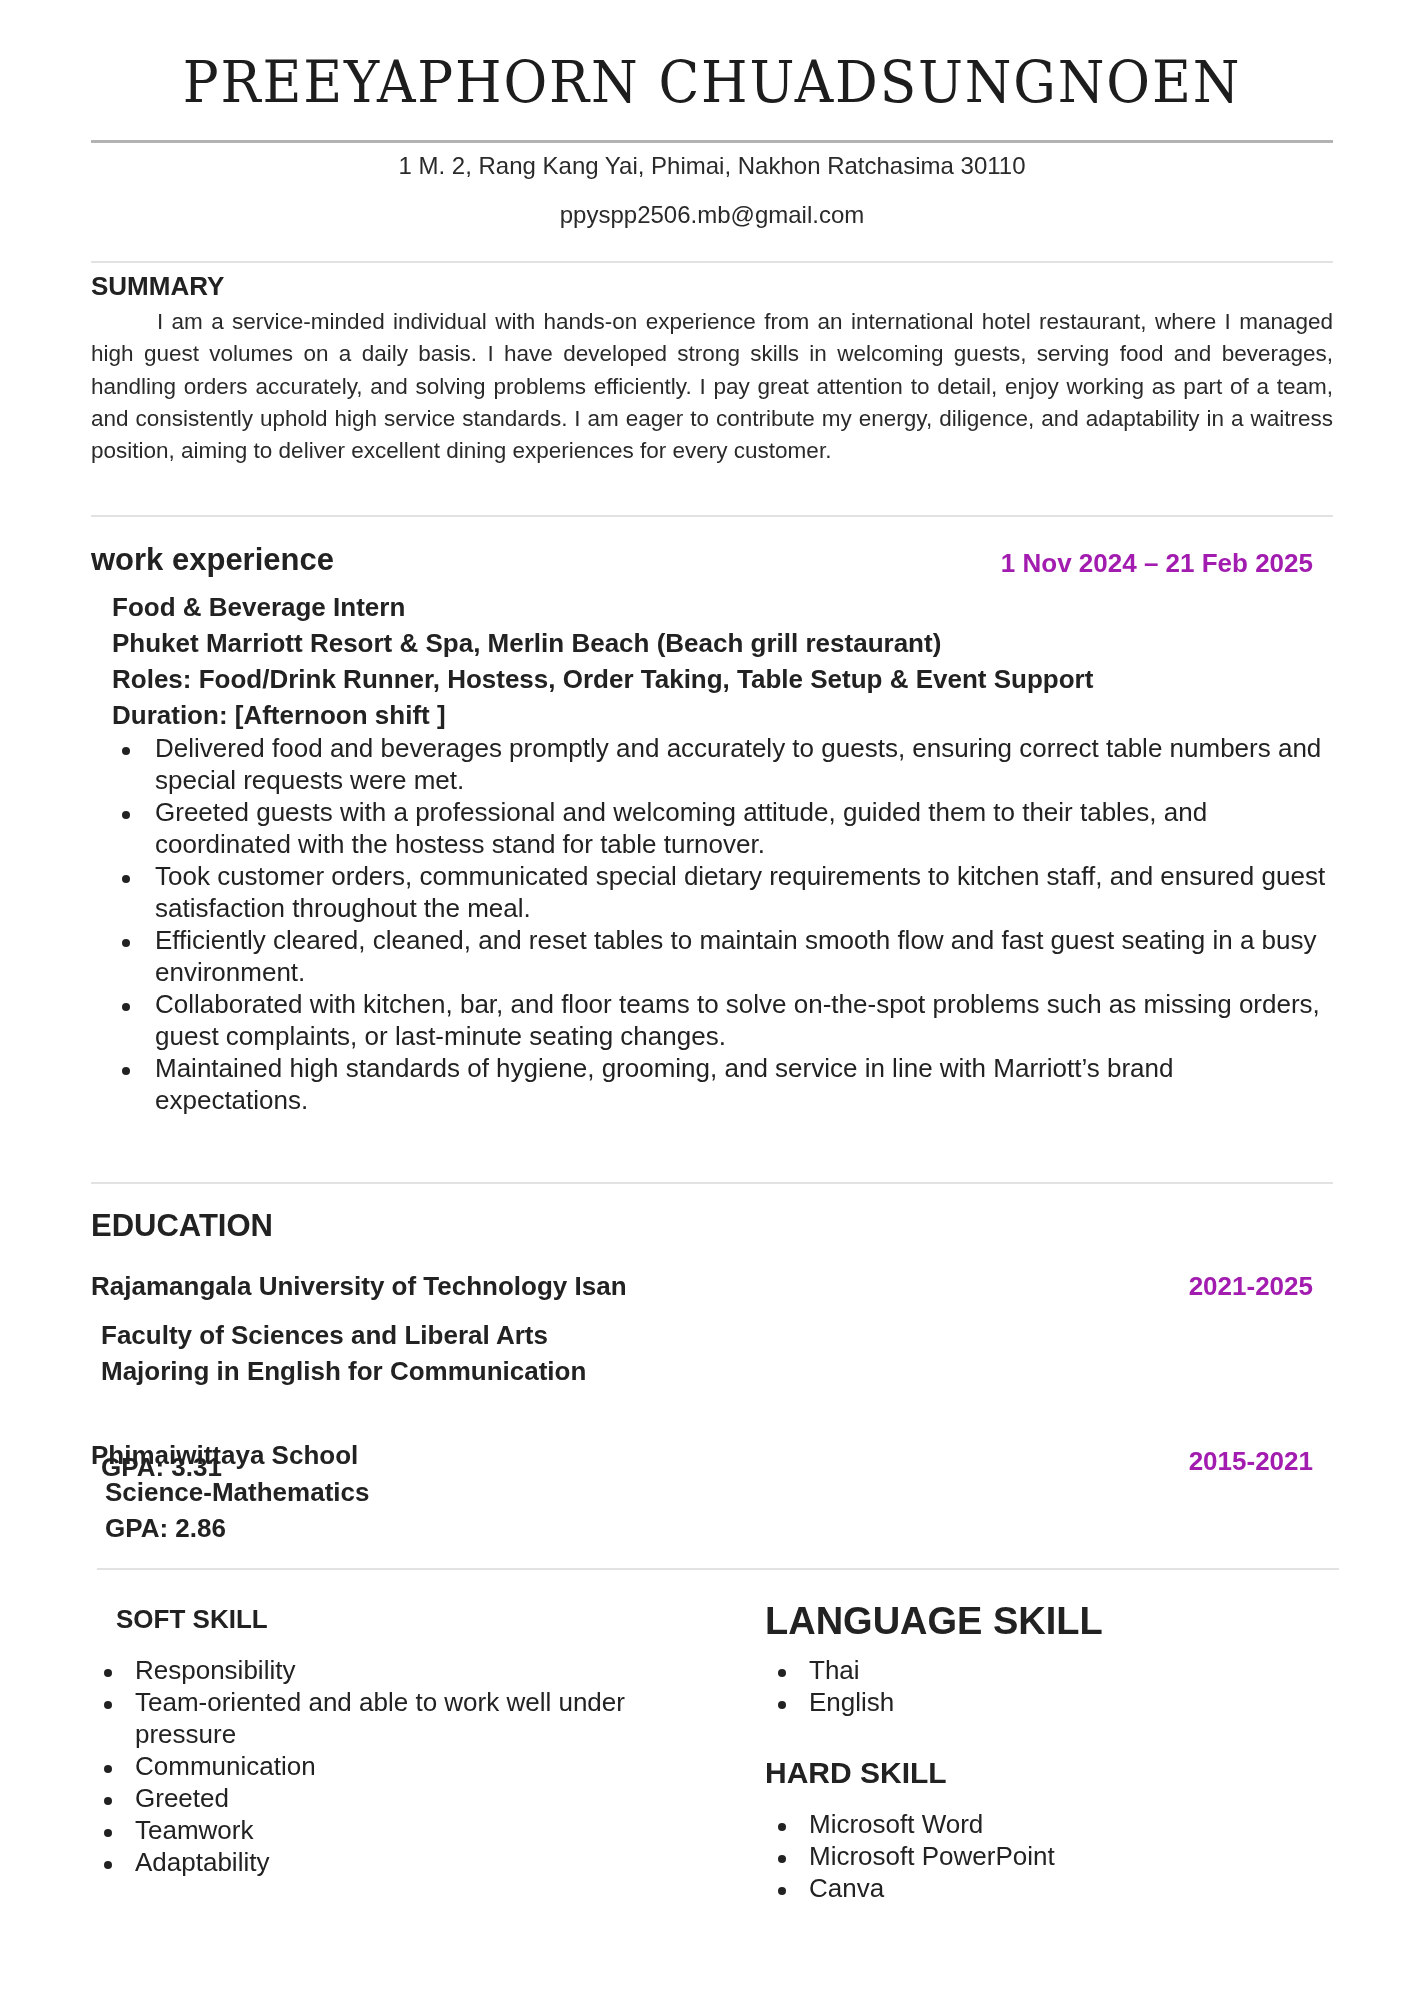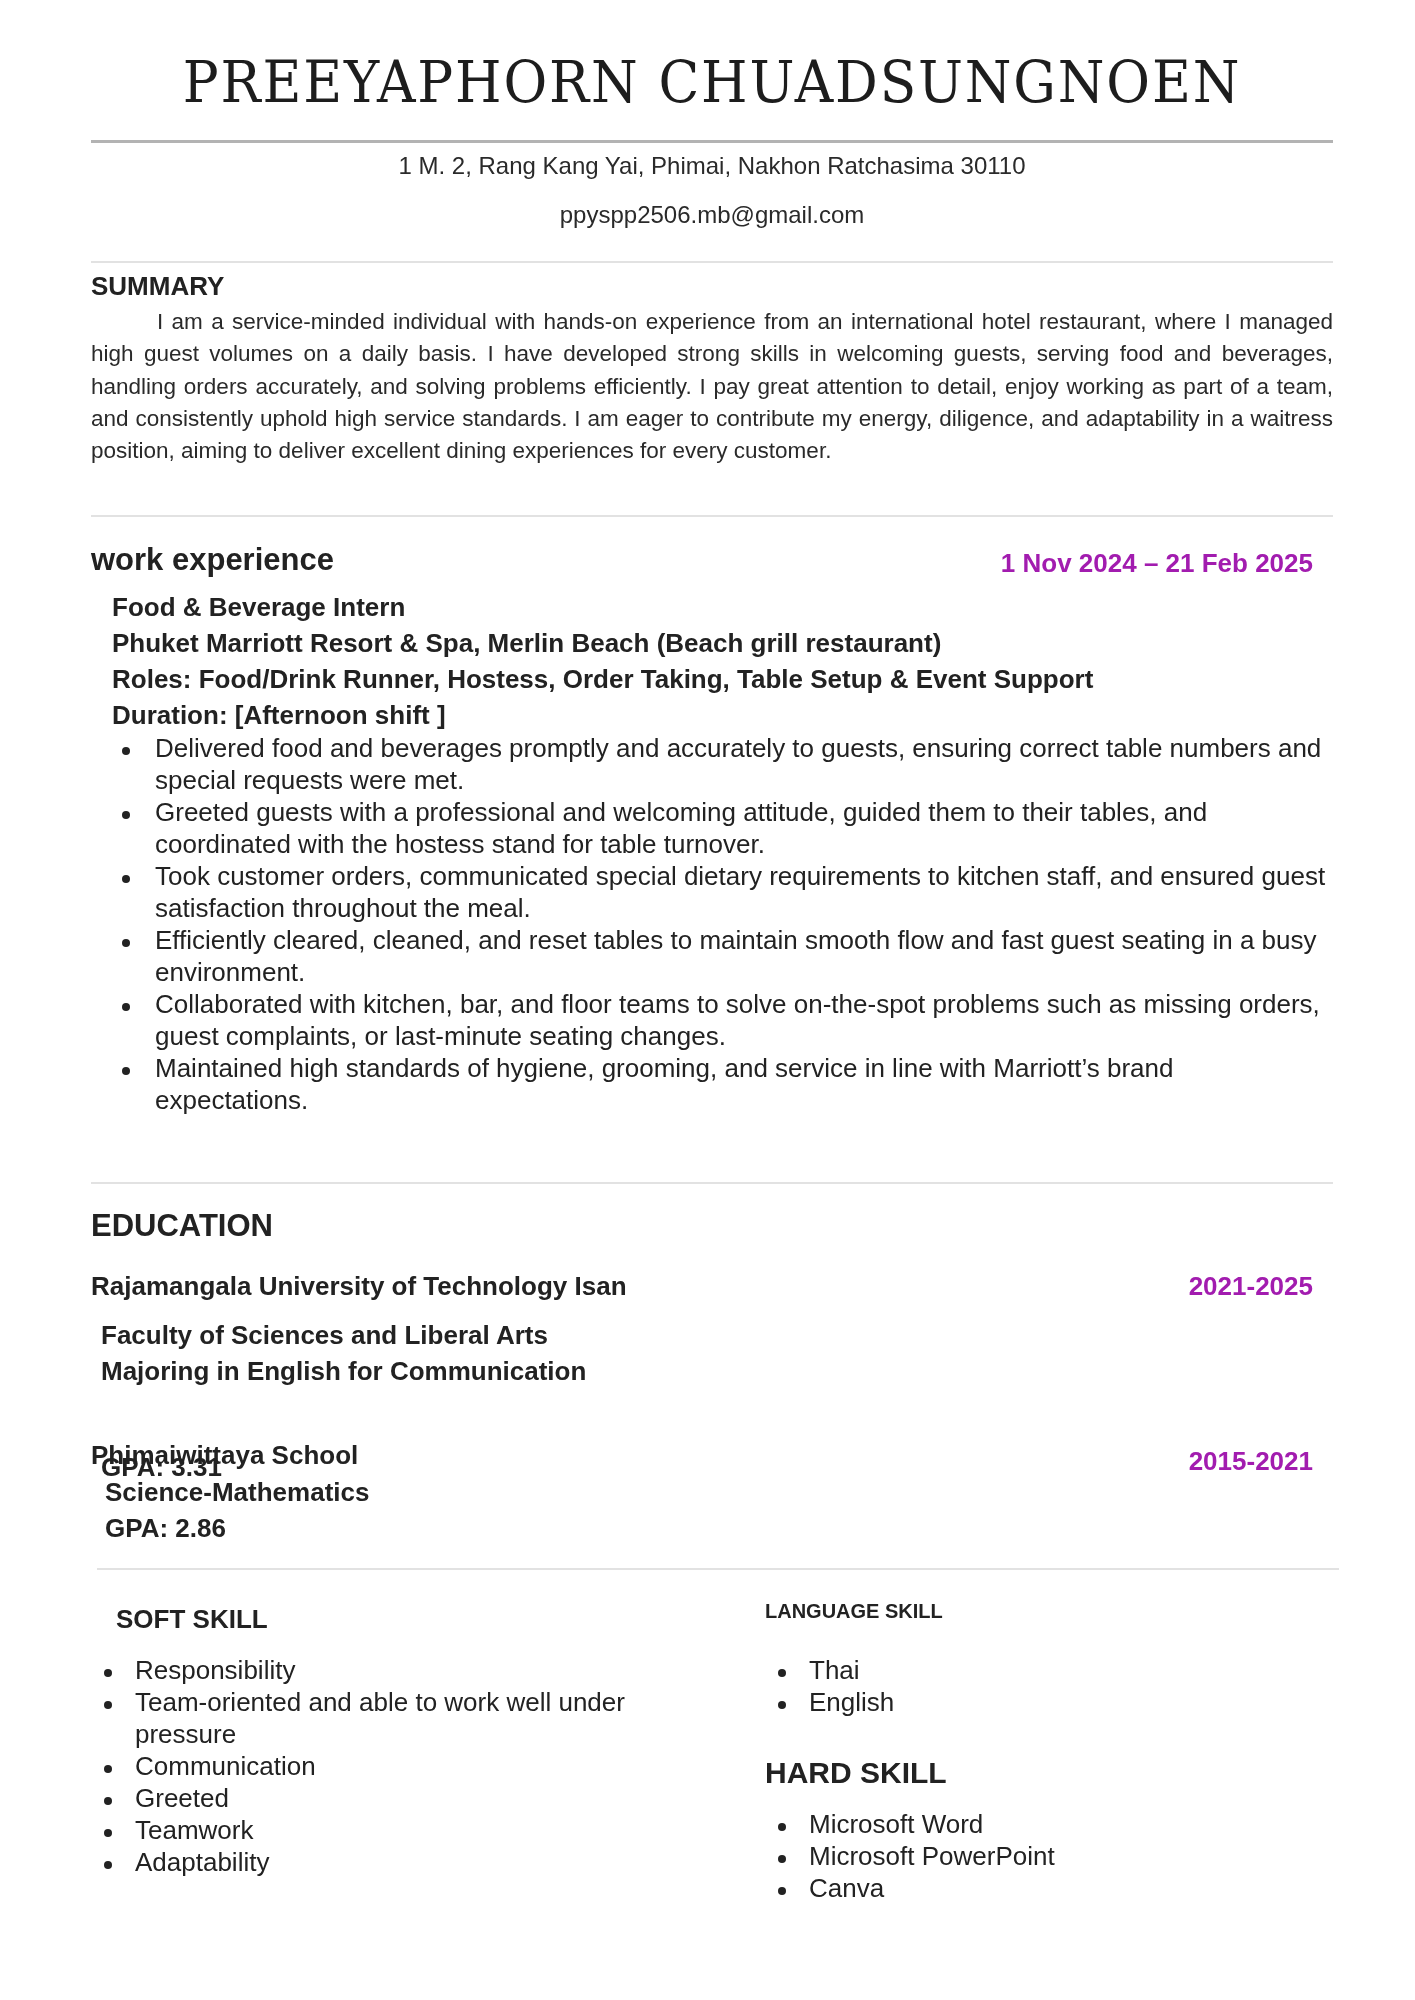--- a/index.html
+++ b/index.html
@@ -70,21 +70,21 @@
   <div class="h-small" style="top:1604px;margin-left:25px;">SOFT SKILL</div>
   <ul class="blist slist" style="left:0; top:1654px; width:640px;">
     <li>Responsibility</li>
     <li>Team-oriented and able to work well under pressure</li>
     <li>Communication</li>
     <li>Greeted</li>
     <li>Teamwork</li>
     <li>Adaptability</li>
   </ul>
 
-  <div class="h-big" style="left:674px; top:1600px; font-size:20px;">LANGUAGE SKILL</div>
+  <div class="h-big" style="left:674px; top:1600px; font-size:38px;">LANGUAGE SKILL</div>
   <ul class="blist slist" style="left:674px; top:1654px; width:560px;">
     <li>Thai</li>
     <li>English</li>
   </ul>
   <div class="h-big" style="left:674px; top:1756px; font-size:30px;">HARD SKILL</div>
   <ul class="blist slist" style="left:674px; top:1808px; width:560px;">
     <li>Microsoft Word</li>
     <li>Microsoft PowerPoint</li>
     <li>Canva</li>
   </ul>

